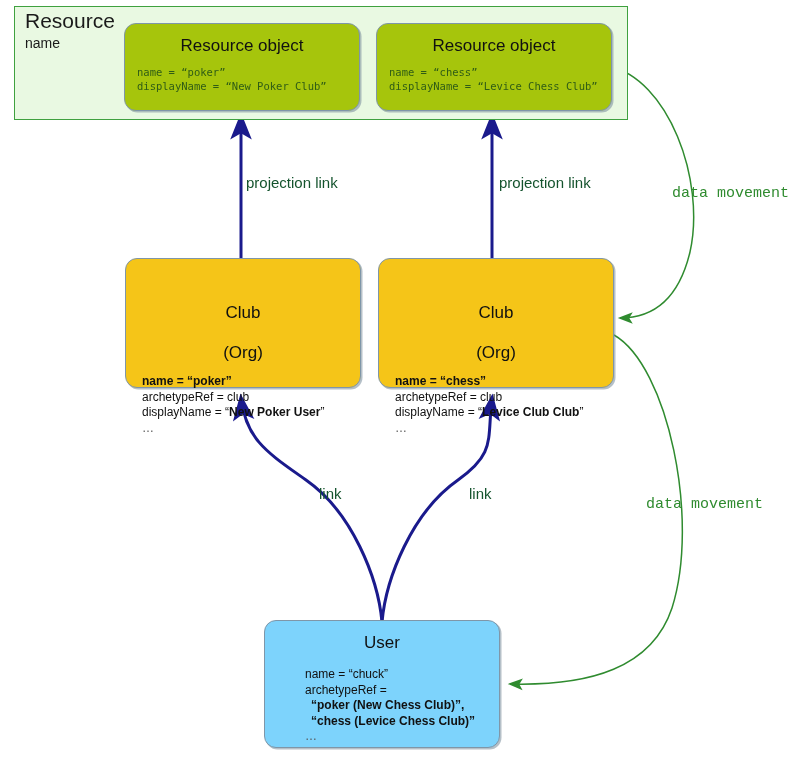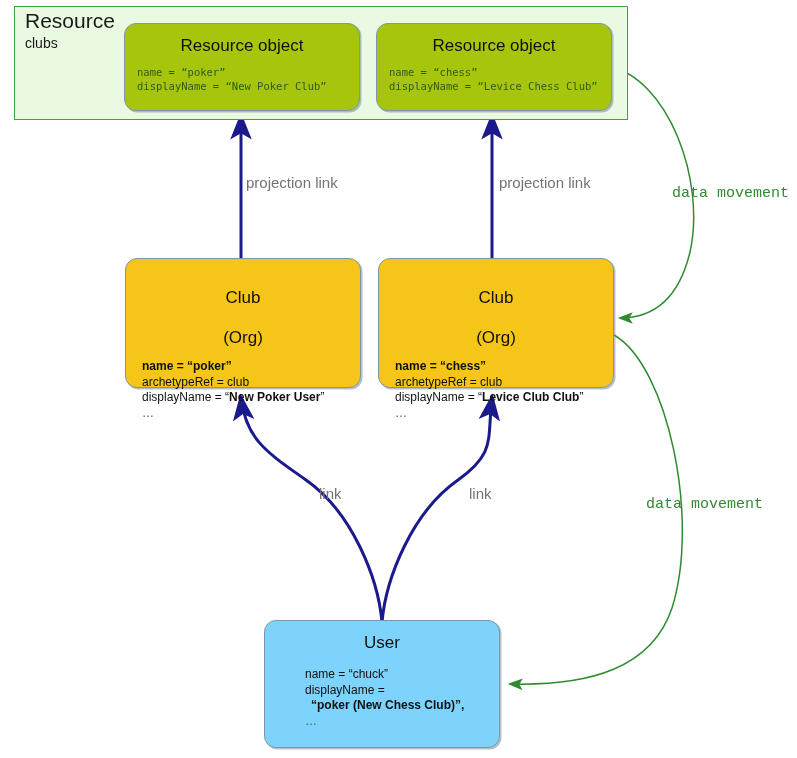--- a/index.html
+++ b/index.html
@@ -97,21 +97,21 @@
 
   
   .club-node {
     background: #f5c518;
     width: 236px;
     height: 130px;
   }
   .club-node .node-title {
     font-size: 17px;
     line-height: 20px;
-    padding-top: 9px;
+    padding-top: 24px;
   }
   .club-node .node-body {
     padding-top: 11px;
     padding-left: 16px;
     font-size: 12px;
     line-height: 15.5px;
   }
   #club-poker { left: 125px; top: 258px; }
   #club-chess { left: 378px; top: 258px; }
 
@@ -130,21 +130,21 @@
     font-size: 12px;
     line-height: 15.5px;
   }
   .b { font-weight: bold; }
   .ellipsis { color: #555; letter-spacing: 1px; }
 
   
   .edge-label {
     position: absolute;
     font-size: 15px;
-    color: #737373;
+    color: #14532d;
     white-space: nowrap;
   }
   .edge-label.green {
     color: #2f8b2f;
     font-family: Liberation Mono, monospace;
   }
   #lbl-proj-1 { left: 246px; top: 174px; }
   #lbl-proj-2 { left: 499px; top: 174px; }
   #lbl-link-1 { left: 319px; top: 485px; }
   #lbl-link-2 { left: 469px; top: 485px; }
@@ -174,21 +174,21 @@
 
     <path d="M382,622 C386,578 412,512 458,480 C496,453 487,440 492,398" fill="none" stroke="#1a1a8c" stroke-width="3" marker-end="url(#arrow-blue)"></path>
 
     <path d="M608,66 C668,78 706,180 690,252 C678,302 650,318 620,318" fill="none" stroke="#2f8b2f" stroke-width="1.5" marker-end="url(#arrow-green)"></path>
 
     <path d="M614,335 C668,366 700,520 672,608 C652,668 590,686 510,684" fill="none" stroke="#2f8b2f" stroke-width="1.5" marker-end="url(#arrow-green)"></path>
   </svg>
 
   <div class="resource-container">
     <div class="resource-title">Resource</div>
-    <div class="resource-subtitle">clubs</div>
+    <div class="resource-subtitle">name</div>
   </div>
 
   <div id="res-poker" class="node res-node">
     <div class="node-title">Resource object</div>
     <div class="node-body">
       <div>name = “poker”</div>
       <div>displayName = “New Poker Club”</div>
     </div>
   </div>
 
@@ -223,22 +223,23 @@
       <div>archetypeRef = club</div>
       <div><span>displayName = “</span><span class="b">Levice Club Club</span><span>”</span></div>
       <div class="ellipsis">…</div>
     </div>
   </div>
 
   <div class="node user-node">
     <div class="node-title">User</div>
     <div class="node-body">
       <div>name = “chuck”</div>
-      <div>displayName =</div>
+      <div>archetypeRef =</div>
       <div class="b" style="padding-left:6px">“poker (New Chess Club)”,</div>
+      <div class="b" style="padding-left:6px">“chess (Levice Chess Club)”</div>
       <div class="ellipsis">…</div>
     </div>
   </div>
 
   <div id="lbl-proj-1" class="edge-label">projection link</div>
   <div id="lbl-proj-2" class="edge-label">projection link</div>
   <div id="lbl-link-1" class="edge-label">link</div>
   <div id="lbl-link-2" class="edge-label">link</div>
   <div id="lbl-dm-1" class="edge-label green">data movement</div>
   <div id="lbl-dm-2" class="edge-label green">data movement</div>

